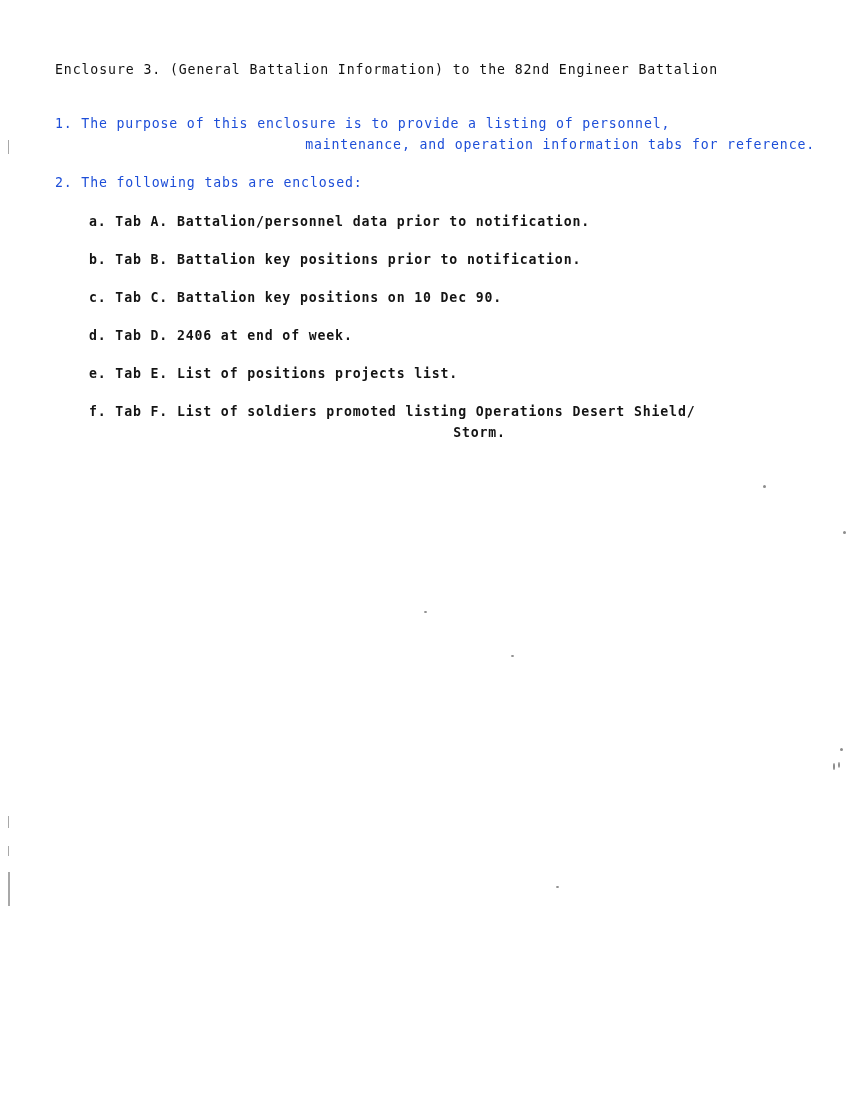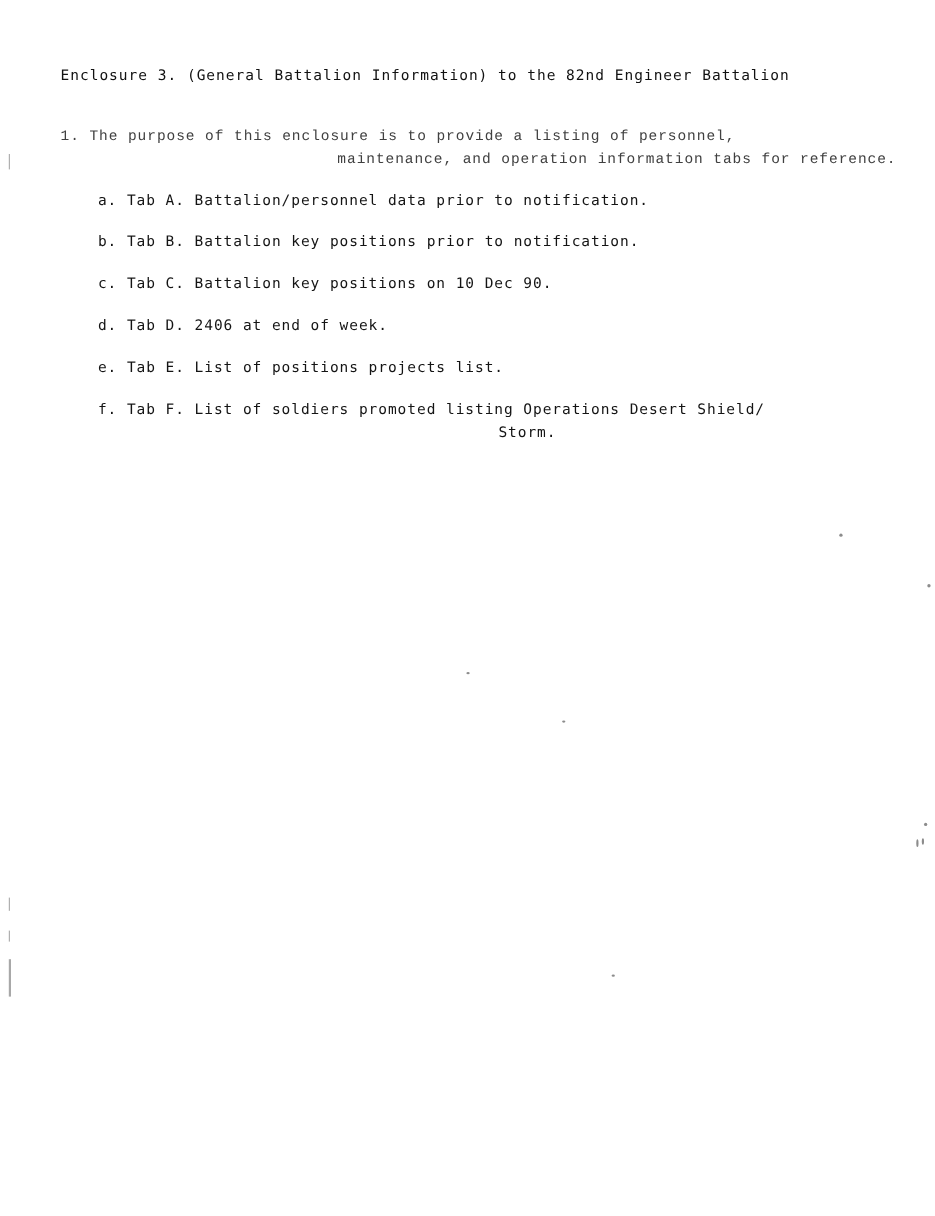--- a/index.html
+++ b/index.html
@@ -26,42 +26,42 @@
     font-size: 13.2px;
     letter-spacing: 0.9px;
     white-space: nowrap;
     color: #111111;
     margin-bottom: 36px;
   }
   .para {
     font-size: 13.2px;
     letter-spacing: 0.85px;
     line-height: 21px;
-    color: #404040;
+    color: #1d4ed8;
     margin-bottom: 17px;
-    font-family: Liberation Mono, monospace;
   }
   .para .l2 {
     display: block;
     text-align: right;
   }
   .para-2 {
     margin-bottom: 18px;
   }
   .tab-list {
     margin-top: 0;
   }
   .tab-item {
     font-size: 13.2px;
     letter-spacing: 0.85px;
     line-height: 21px;
     color: #141414;
     padding-left: 34px;
     margin-bottom: 17px;
     position: relative;
+    font-weight: bold;
   }
   .tab-item .cont {
     display: block;
     padding-left: 55px;
     text-align: center;
   }
   
   .speck {
     position: absolute;
     background: #8c8c8c;
@@ -101,20 +101,23 @@
 
   <div class="doc-body">
 
     <div class="title-line">Enclosure 3. (General Battalion Information) to the 82nd Engineer Battalion</div>
 
     <div class="para">
       <span>1. The purpose of this enclosure is to provide a listing of personnel,</span>
       <span class="l2">maintenance, and operation information tabs for reference.</span>
     </div>
 
+    <div class="para para-2">
+      <span>2. The following tabs are enclosed:</span>
+    </div>
 
     <div class="tab-list">
       <div class="tab-item">
         <span>a. Tab A. Battalion/personnel data prior to notification.</span>
       </div>
       <div class="tab-item">
         <span>b. Tab B. Battalion key positions prior to notification.</span>
       </div>
       <div class="tab-item">
         <span>c. Tab C. Battalion key positions on 10 Dec 90.</span>

